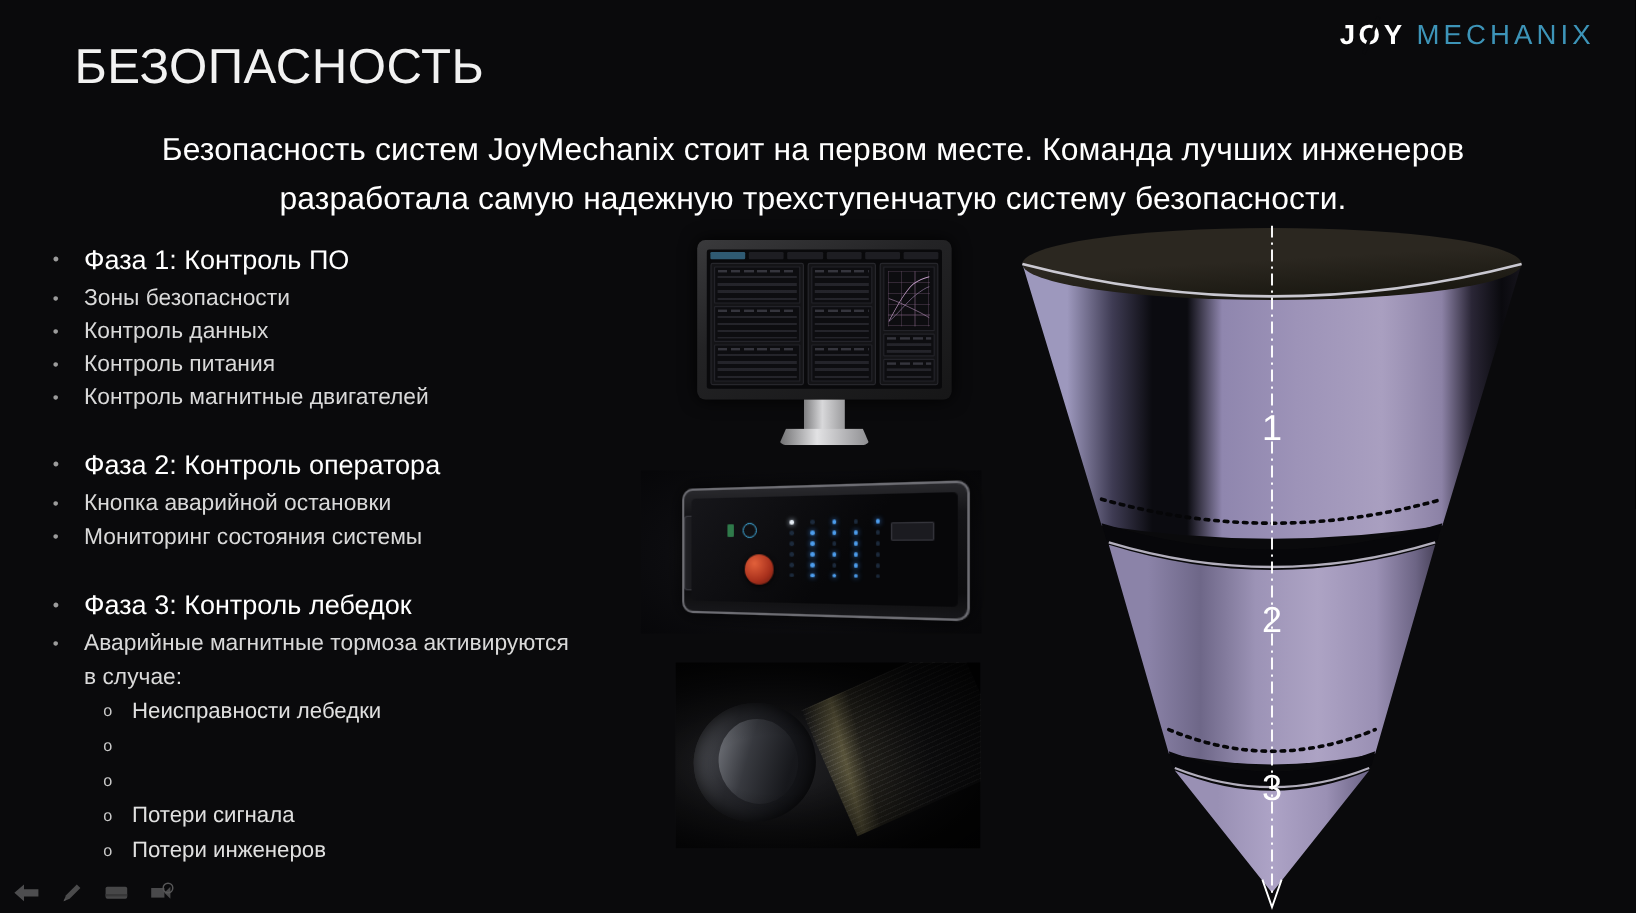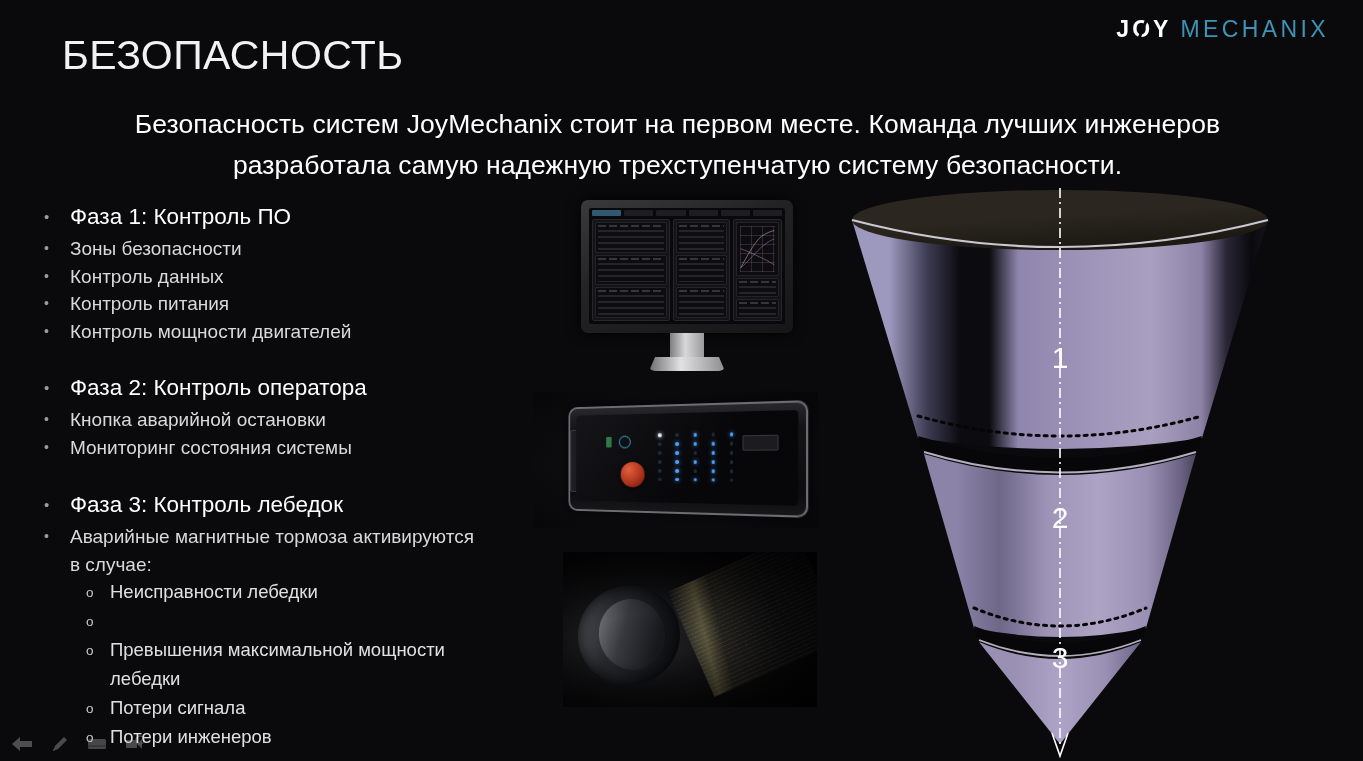--- a/index.html
+++ b/index.html
@@ -339,21 +339,21 @@
       <div class="li lvl-2">
         <span class="dot">•</span>
         <span class="txt">Контроль данных</span>
       </div>
       <div class="li lvl-2">
         <span class="dot">•</span>
         <span class="txt">Контроль питания</span>
       </div>
       <div class="li lvl-2">
         <span class="dot">•</span>
-        <span class="txt">Контроль мощности двигателей</span>
+        <span class="txt">Контроль магнитные двигателей</span>
       </div>
     </div>
 
     <div class="gap-1"></div>
 
     <div class="phase-block">
       <div class="li lvl-head">
         <span class="dot">•</span>
         <span class="txt">Фаза 2:  Контроль оператора</span>
       </div>
@@ -385,25 +385,20 @@
 
       <div class="li lvl-3">
         <span class="dot">o</span>
         <span class="txt">Неисправности лебедки</span>
       </div>
       <div class="li lvl-3">
         <span class="dot">o</span>
       </div>
       <div class="li lvl-3">
         <span class="dot">o</span>
-        <span class="txt">Превышения максимальной мощности</span>
-      </div>
-      <div class="li lvl-3">
-        <span class="dot">&nbsp;</span>
-        <span class="txt">лебедки</span>
       </div>
       <div class="li lvl-3">
         <span class="dot">o</span>
         <span class="txt">Потери сигнала</span>
       </div>
       <div class="li lvl-3">
         <span class="dot">o</span>
         <span class="txt">Потери инженеров</span>
       </div>
     </div>

